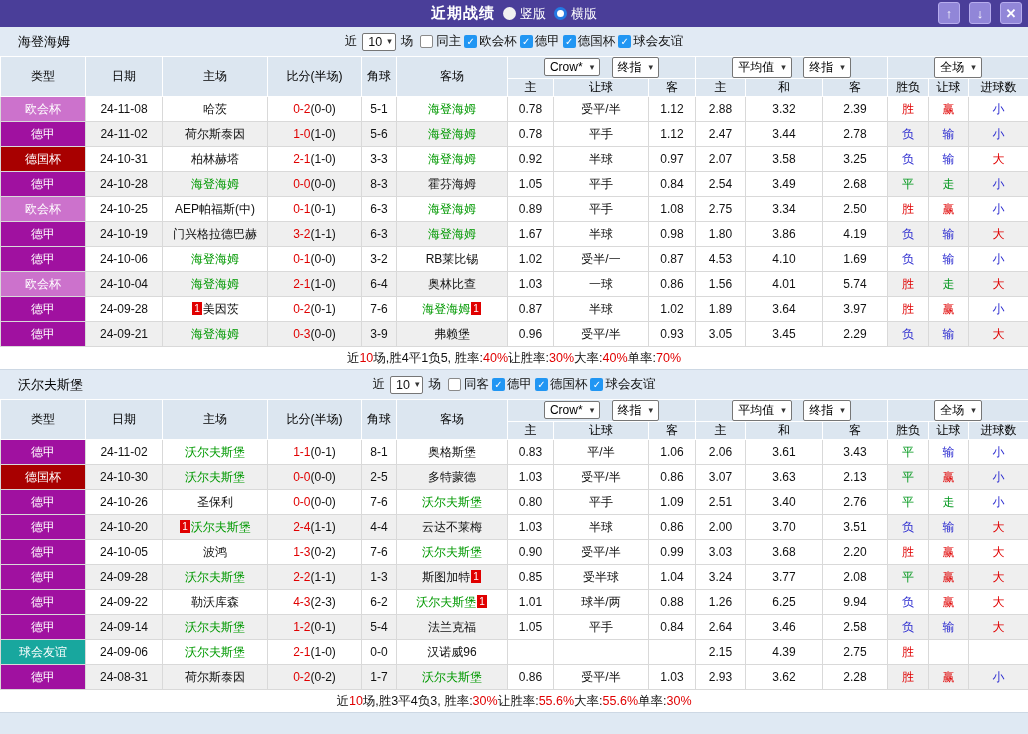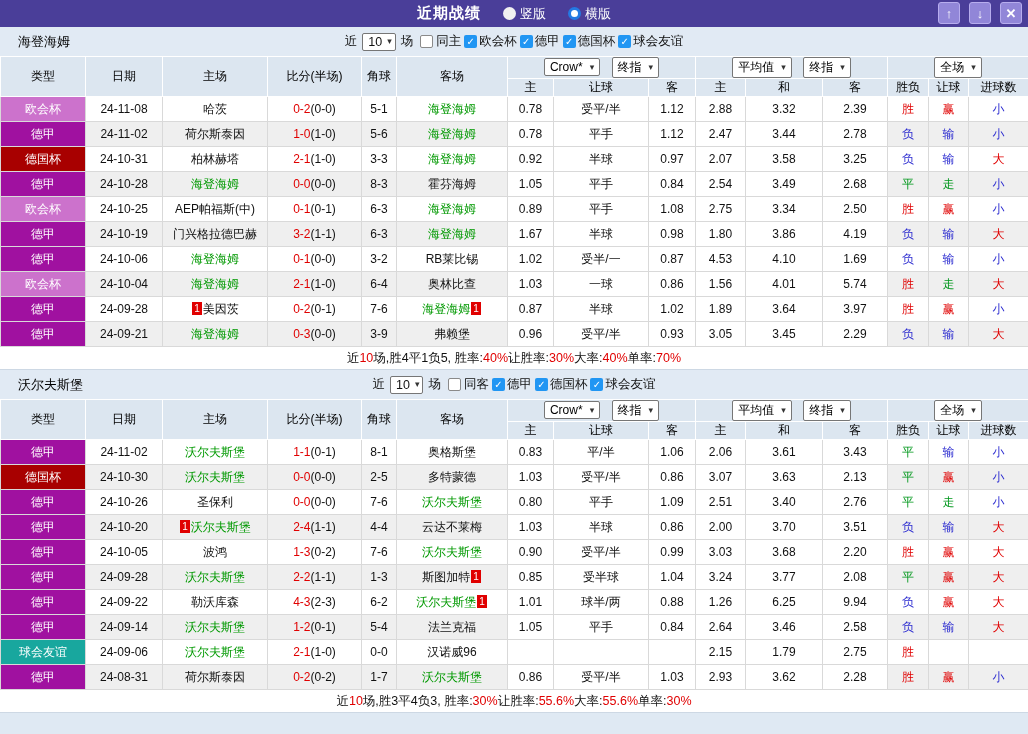--- a/index.html
+++ b/index.html
@@ -8,21 +8,21 @@
     width:1028px; height:734px; overflow:hidden;
     background:#dfe9f3;
     font-family:"Liberation Sans", sans-serif;
     color:#111;
   }
   
   .titlebar {
     height:27px; background:#4a3e99; position:relative;
     display:flex; align-items:center; color:#fff;
   }
-  .title-group { margin:0 auto; display:flex; gap:22px; }
+  .title-group { margin:0 auto; display:flex; gap:8px; }
   .app-title { font-size:15px; font-weight:bold; letter-spacing:1px; }
   .radio-opt { display:flex; align-items:center; gap:4px; font-size:13px; cursor:default; }
   .radio-dot { width:13px; height:13px; border-radius:50%; background:#f1f1f1; }
   .radio-dot.checked { width:13px; height:13px; background:#fff; border:3px solid #2479e2; }
   .winbtns { position:absolute; right:6px; top:2px; display:flex; gap:9px; }
   .winbtn {
     width:22px; height:22px; background:#9186d8; border:1px solid #b7adee;
     border-radius:3px; color:#fff; font-weight:bold; font-size:13px;
     display:flex; align-items:center; justify-content:center; line-height:1;
   }
@@ -596,21 +596,21 @@
           <td class="league" style="background: rgb(24, 167, 158);">球会友谊</td>
           <td class="neutral">24-09-06</td>
           <td class="neutral"><span class="t-green">沃尔夫斯堡</span></td>
           <td class="neutral"><span class="ft">2-1</span><span>(1-0)</span></td>
           <td class="neutral">0-0</td>
           <td class="neutral"><span>汉诺威96</span></td>
           <td class="crow"></td>
           <td class="crow"></td>
           <td class="crow"></td>
           <td class="avg">2.15</td>
-          <td class="avg">1.79</td>
+          <td class="avg">4.39</td>
           <td class="avg">2.75</td>
           <td class="neutral c-r">胜</td>
           <td class="neutral "></td>
           <td class="neutral "></td>
         </tr>
         <tr class="alt">
           <td class="league" style="background: rgb(160, 17, 160);">德甲</td>
           <td class="neutral">24-08-31</td>
           <td class="neutral"><span>荷尔斯泰因</span></td>
           <td class="neutral"><span class="ft">0-2</span><span>(0-2)</span></td>

